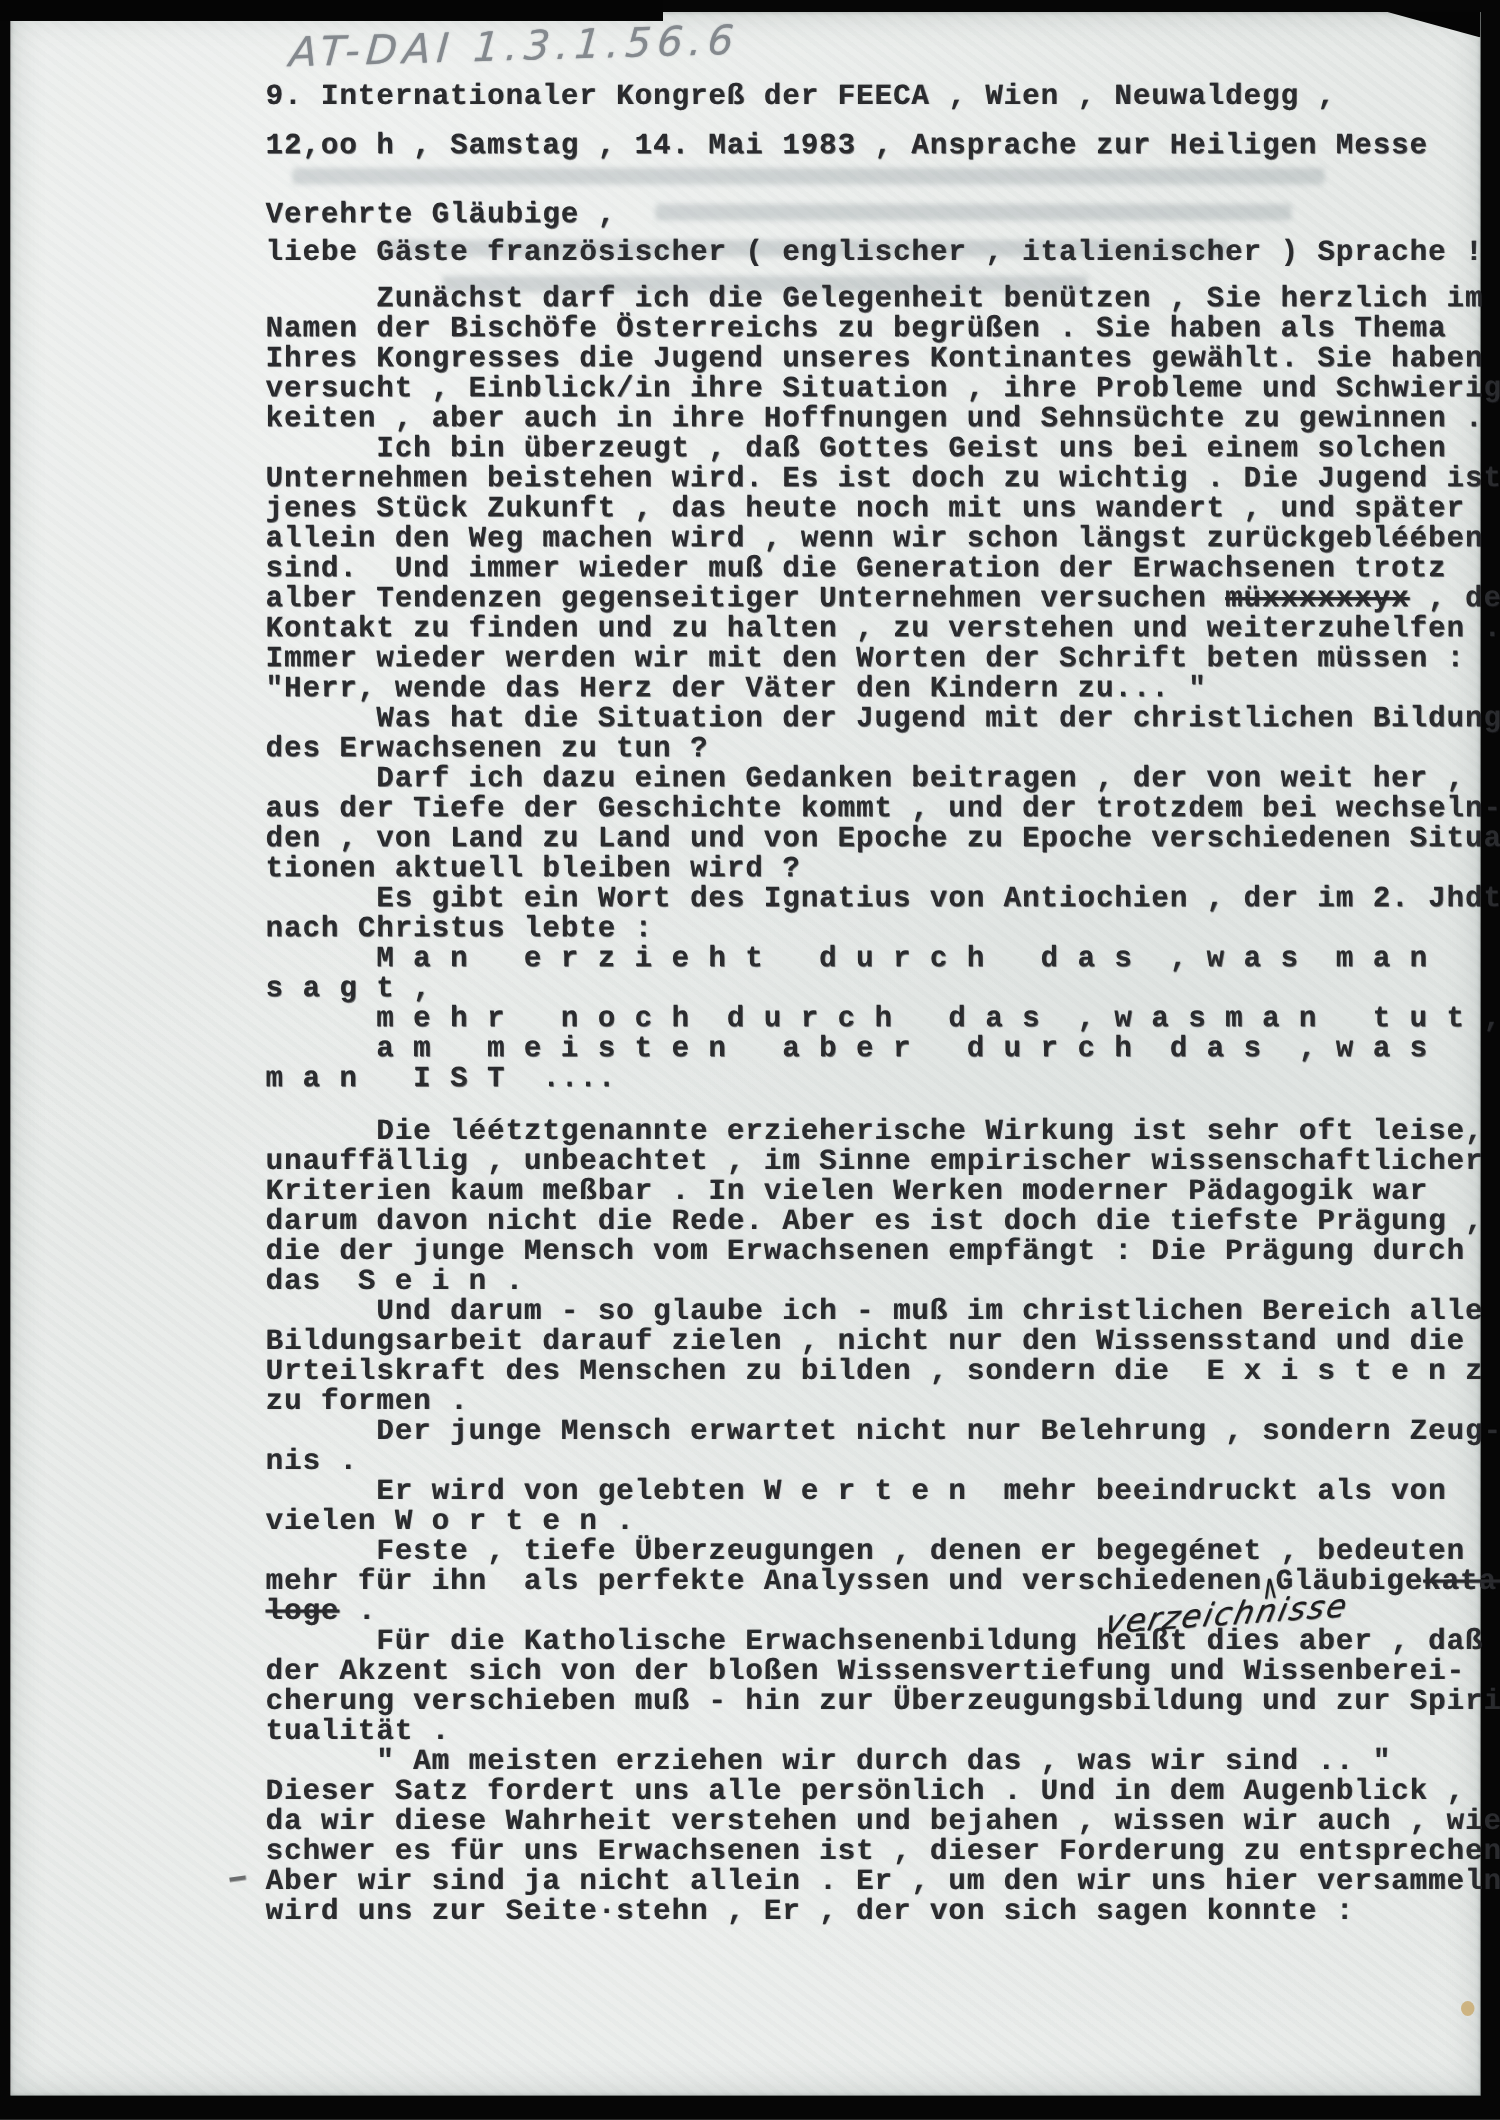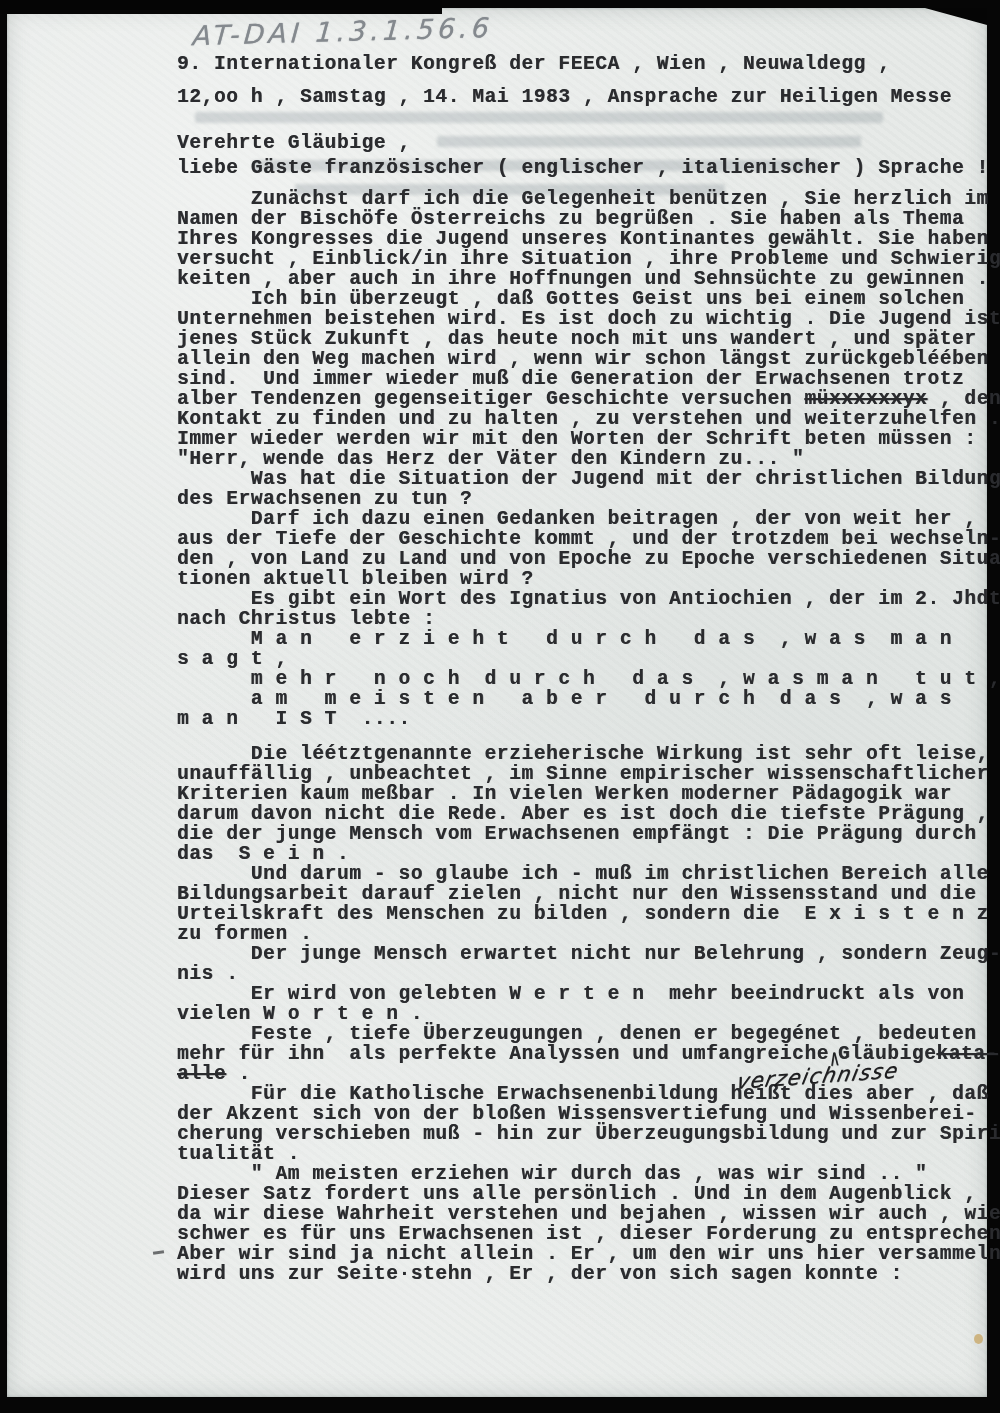--- a/index.html
+++ b/index.html
@@ -78,21 +78,21 @@
           <div class="line">Ihres Kongresses die Jugend unseres Kontinantes gewählt. Sie haben</div>
           <div class="line">versucht , Einblick/in ihre Situation , ihre Probleme und Schwierig-</div>
           <div class="line">keiten , aber auch in ihre Hoffnungen und Sehnsüchte zu gewinnen .</div>
         </div>
         <div>
           <div class="line">      Ich bin überzeugt , daß Gottes Geist uns bei einem solchen</div>
           <div class="line">Unternehmen beistehen wird. Es ist doch zu wichtig . Die Jugend ist</div>
           <div class="line">jenes Stück Zukunft , das heute noch mit uns wandert , und später</div>
           <div class="line">allein den Weg machen wird , wenn wir schon längst zurückgebléében</div>
           <div class="line">sind.  Und immer wieder muß die Generation der Erwachsenen trotz</div>
-          <div class="line"><span>alber Tendenzen gegenseitiger Geschichte versuchen </span><span class="strike">müxxxxxxyx</span><span> , den</span></div>
+          <div class="line"><span>alber Tendenzen gegenseitiger Unternehmen versuchen </span><span class="strike">müxxxxxxyx</span><span> , den</span></div>
           <div class="line">Kontakt zu finden und zu halten , zu verstehen und weiterzuhelfen .</div>
           <div class="line">Immer wieder werden wir mit den Worten der Schrift beten müssen :</div>
           <div class="line">"Herr, wende das Herz der Väter den Kindern zu... "</div>
         </div>
         <div>
           <div class="line">      Was hat die Situation der Jugend mit der christlichen Bildung</div>
           <div class="line">des Erwachsenen zu tun ?</div>
         </div>
         <div>
           <div class="line">      Darf ich dazu einen Gedanken beitragen , der von weit her ,</div>
@@ -126,22 +126,22 @@
         <div>
           <div class="line">      Der junge Mensch erwartet nicht nur Belehrung , sondern Zeug-</div>
           <div class="line">nis .</div>
         </div>
         <div>
           <div class="line">      Er wird von gelebten W e r t e n  mehr beeindruckt als von</div>
           <div class="line">vielen W o r t e n .</div>
         </div>
         <div>
           <div class="line">      Feste , tiefe Überzeugungen , denen er begegénet , bedeuten</div>
-          <div class="line"><span>mehr für ihn  als perfekte Analyssen und umfangreiche</span><span class="caret-mark">∧</span><span>Gläubige</span><span class="strike">kata-</span></div>
-          <div class="line"><span class="strike">alle</span><span> .</span></div>
+          <div class="line"><span>mehr für ihn  als perfekte Analyssen und verschiedenen</span><span class="caret-mark">∧</span><span>Gläubige</span><span class="strike">kata-</span></div>
+          <div class="line"><span class="strike">loge</span><span> .</span></div>
         </div>
         <div>
           <div class="line">      Für die Katholische Erwachsenenbildung heißt dies aber , daß</div>
           <div class="line">der Akzent sich von der bloßen Wissensvertiefung und Wissenberei-</div>
           <div class="line">cherung verschieben muß - hin zur Überzeugungsbildung und zur Spiri-</div>
           <div class="line">tualität .</div>
         </div>
         <div>
           <div class="line">      " Am meisten erziehen wir durch das , was wir sind .. "</div>
           <div class="line">Dieser Satz fordert uns alle persönlich . Und in dem Augenblick ,</div>

